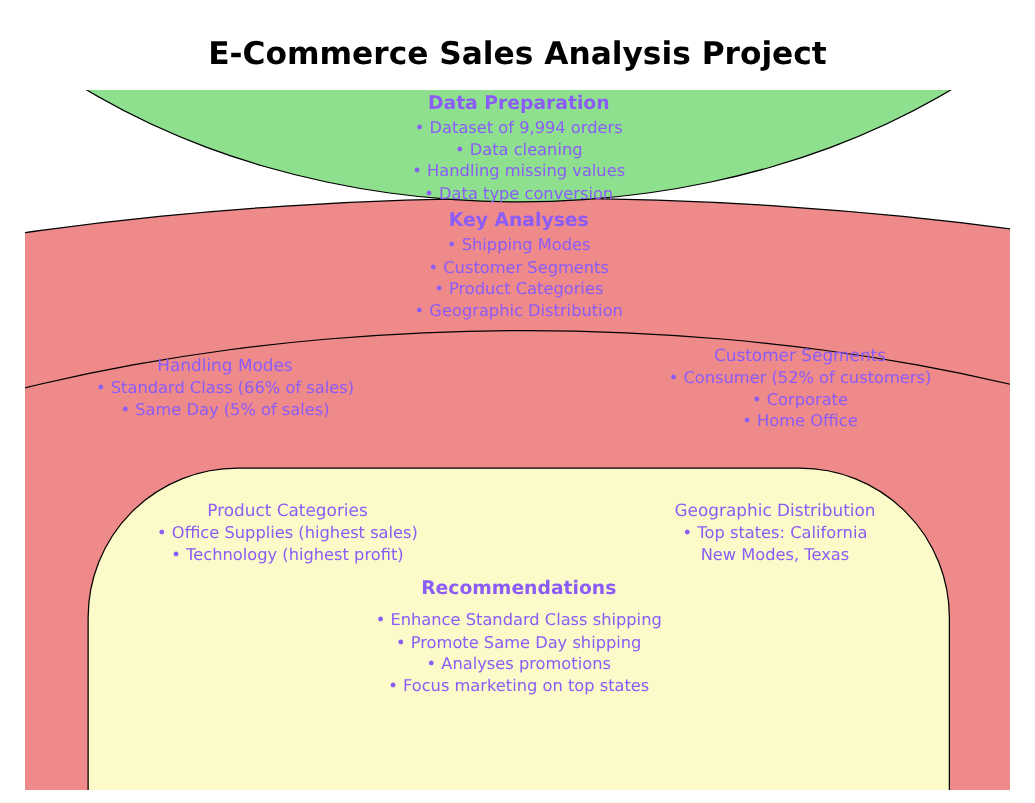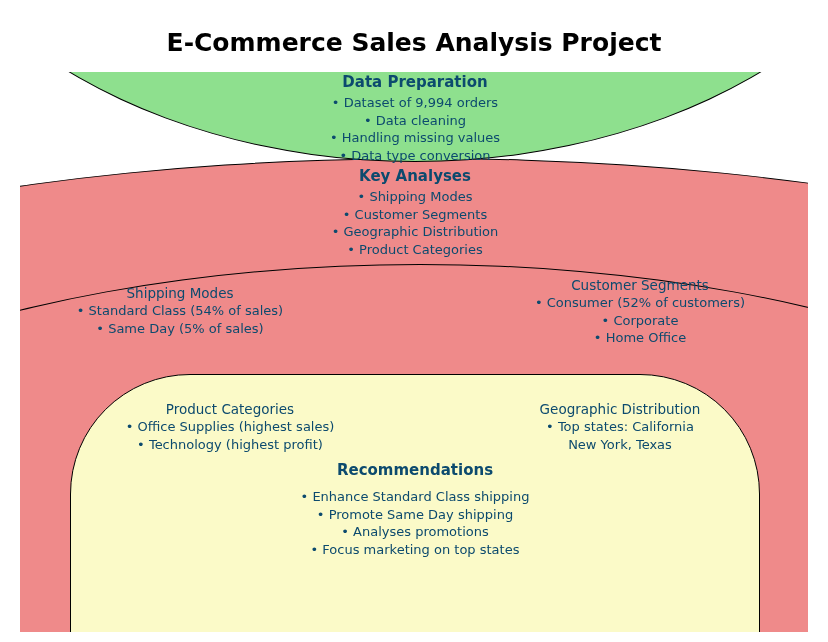--- a/index.html
+++ b/index.html
@@ -35,21 +35,21 @@
   .blob-blue   { background: #99ccee; }
   .blob-green  { background: #8ee08e; }
   .blob-pink   { background: #ef8a8a; }
   .blob-cream  { background: #fbfac8; }
 
   .block {
     position: absolute;
     text-align: center;
     font-size: 13px;
     line-height: 1.35;
-    color: #0c4a6e;
+    color: #8b5cf6;
   }
   .block h3 {
     font-size: 15px;
     font-weight: bold;
     margin-bottom: 2px;
   }
   .block .lead {
     font-size: 13.5px;
   }
 </style>
@@ -75,47 +75,47 @@
     <div>• Dataset of 9,994 orders</div>
     <div>• Data cleaning</div>
     <div>• Handling missing values</div>
     <div>• Data type conversion</div>
   </div>
 
   <div class="block" style="left:250px; top:94px; width:290px;">
     <h3>Key Analyses</h3>
     <div>• Shipping Modes</div>
     <div>• Customer Segments</div>
+    <div>• Product Categories</div>
     <div>• Geographic Distribution</div>
-    <div>• Product Categories</div>
   </div>
 
   <div class="block" style="left:30px; top:212px; width:260px;">
-    <div class="lead">Shipping Modes</div>
-    <div>• Standard Class (54% of sales)</div>
+    <div class="lead">Handling Modes</div>
+    <div>• Standard Class (66% of sales)</div>
     <div>• Same Day (5% of sales)</div>
   </div>
 
   <div class="block" style="left:480px; top:204px; width:280px;">
     <div class="lead">Customer Segments</div>
     <div>• Consumer (52% of customers)</div>
     <div>• Corporate</div>
     <div>• Home Office</div>
   </div>
 
   <div class="block" style="left:80px; top:328px; width:260px;">
     <div class="lead">Product Categories</div>
     <div>• Office Supplies (highest sales)</div>
     <div>• Technology (highest profit)</div>
   </div>
 
   <div class="block" style="left:470px; top:328px; width:260px;">
     <div class="lead">Geographic Distribution</div>
     <div>• Top states: California</div>
-    <div>New York, Texas</div>
+    <div>New Modes, Texas</div>
   </div>
 
   <div class="block" style="left:250px; top:388px; width:290px;">
     <h3>Recommendations</h3>
     <div style="height:6px;"></div>
     <div>• Enhance Standard Class shipping</div>
     <div>• Promote Same Day shipping</div>
     <div>• Analyses promotions</div>
     <div>• Focus marketing on top states</div>
   </div>

